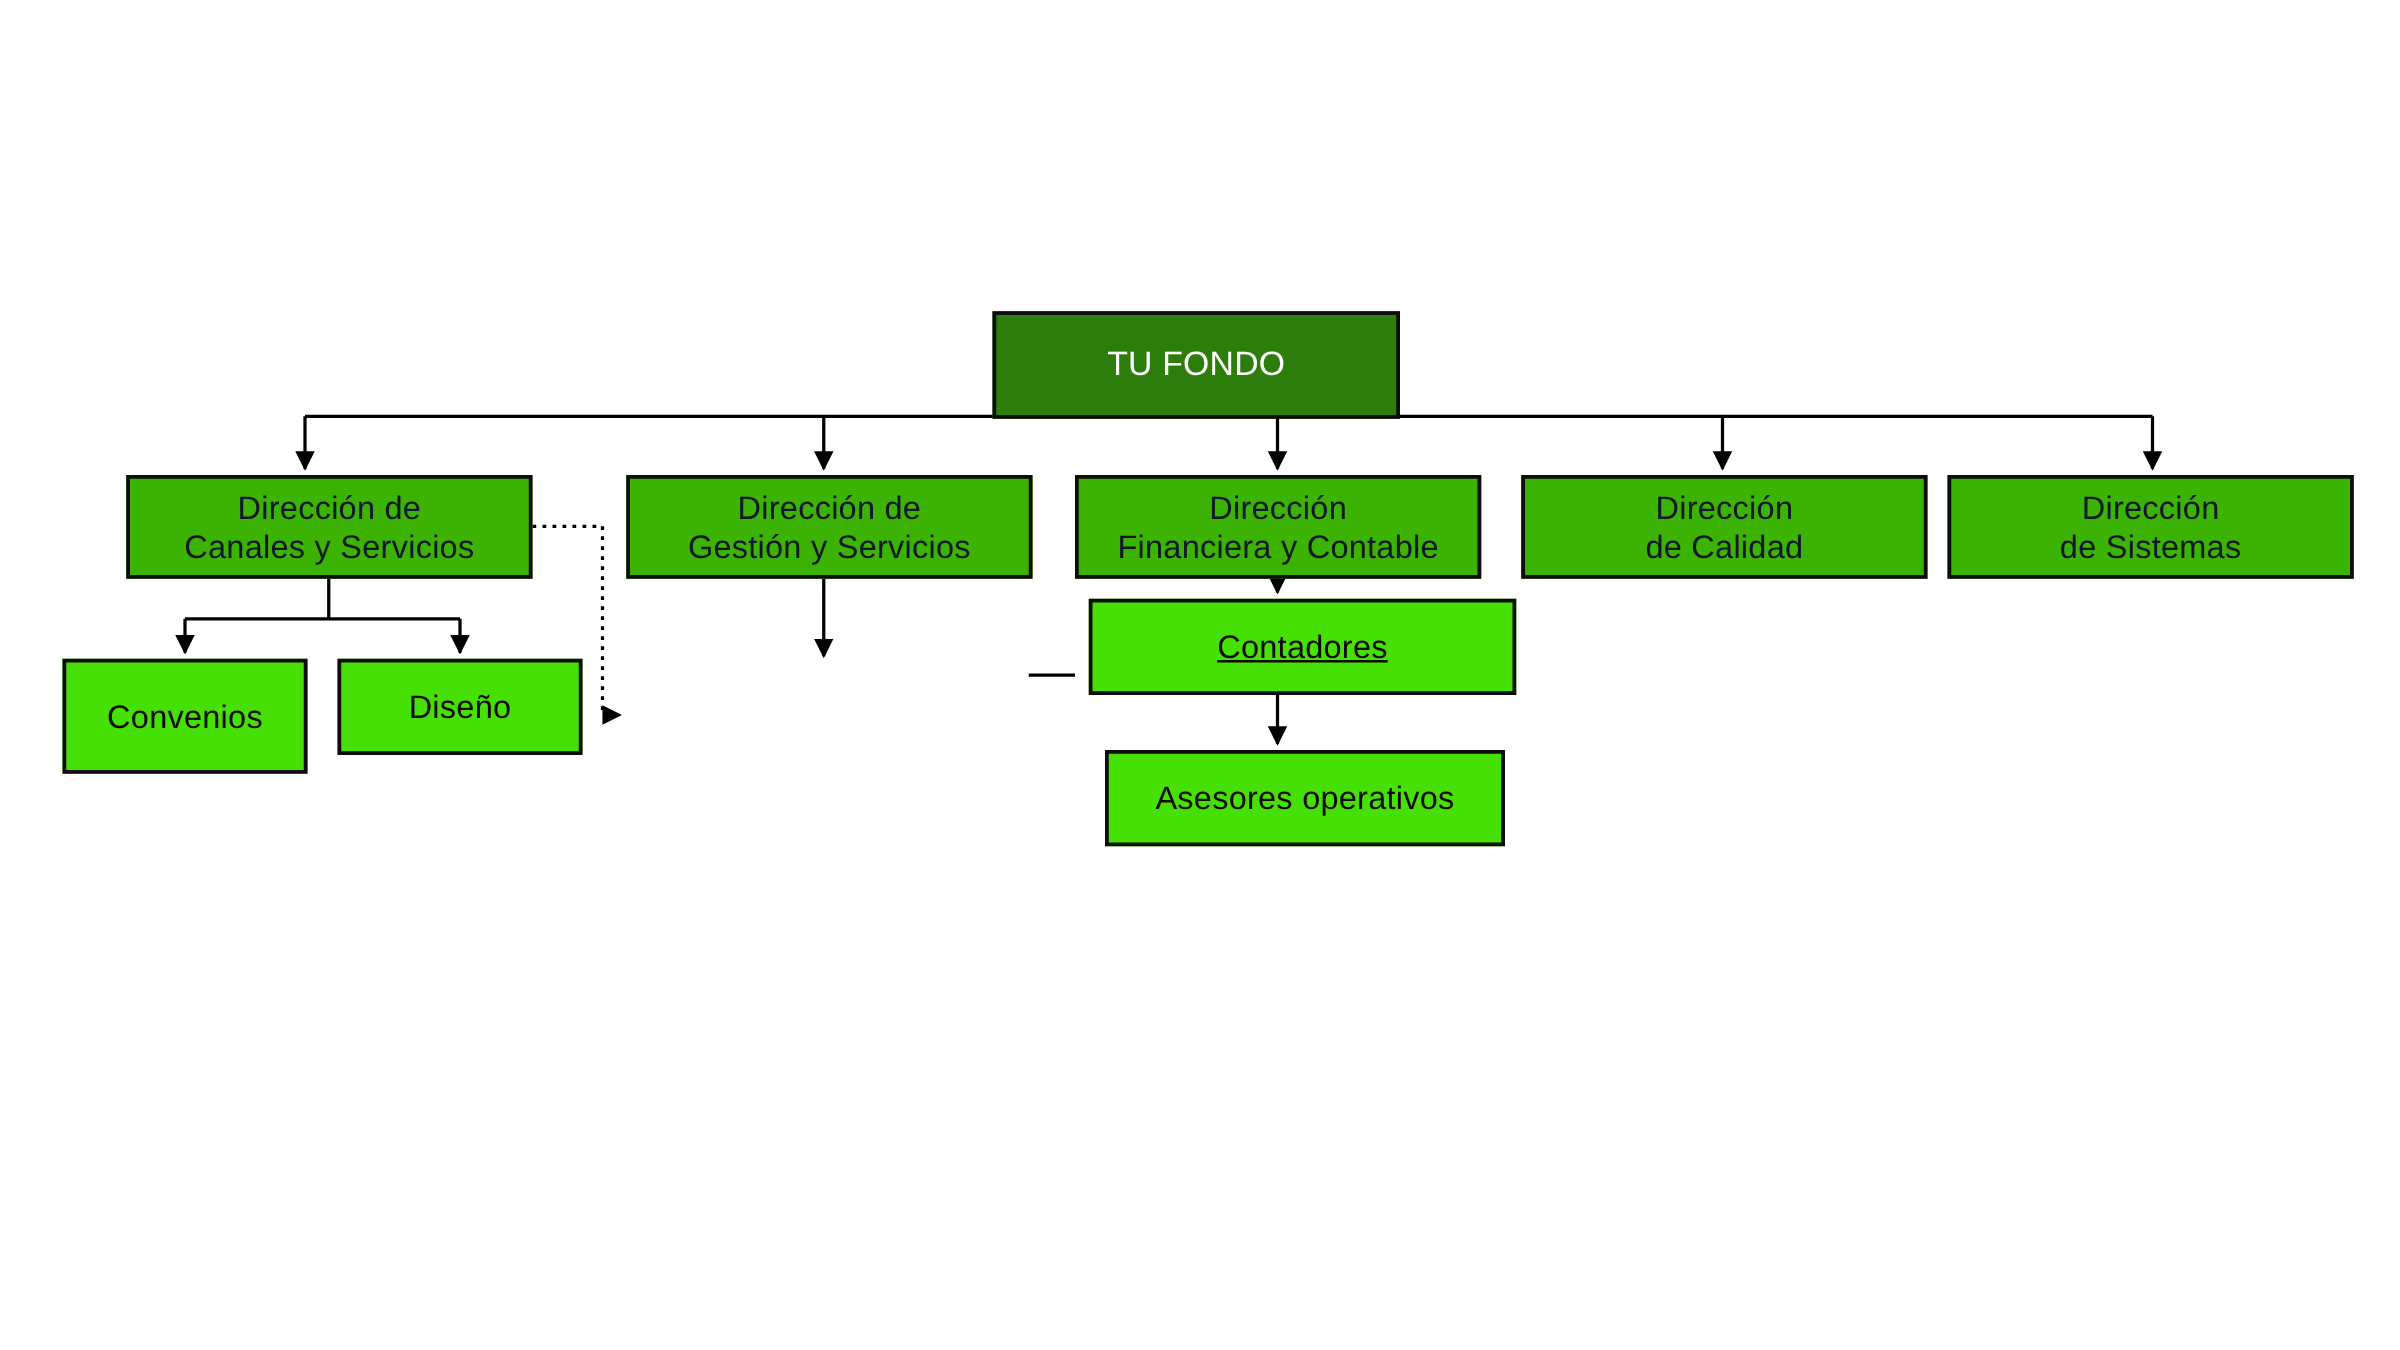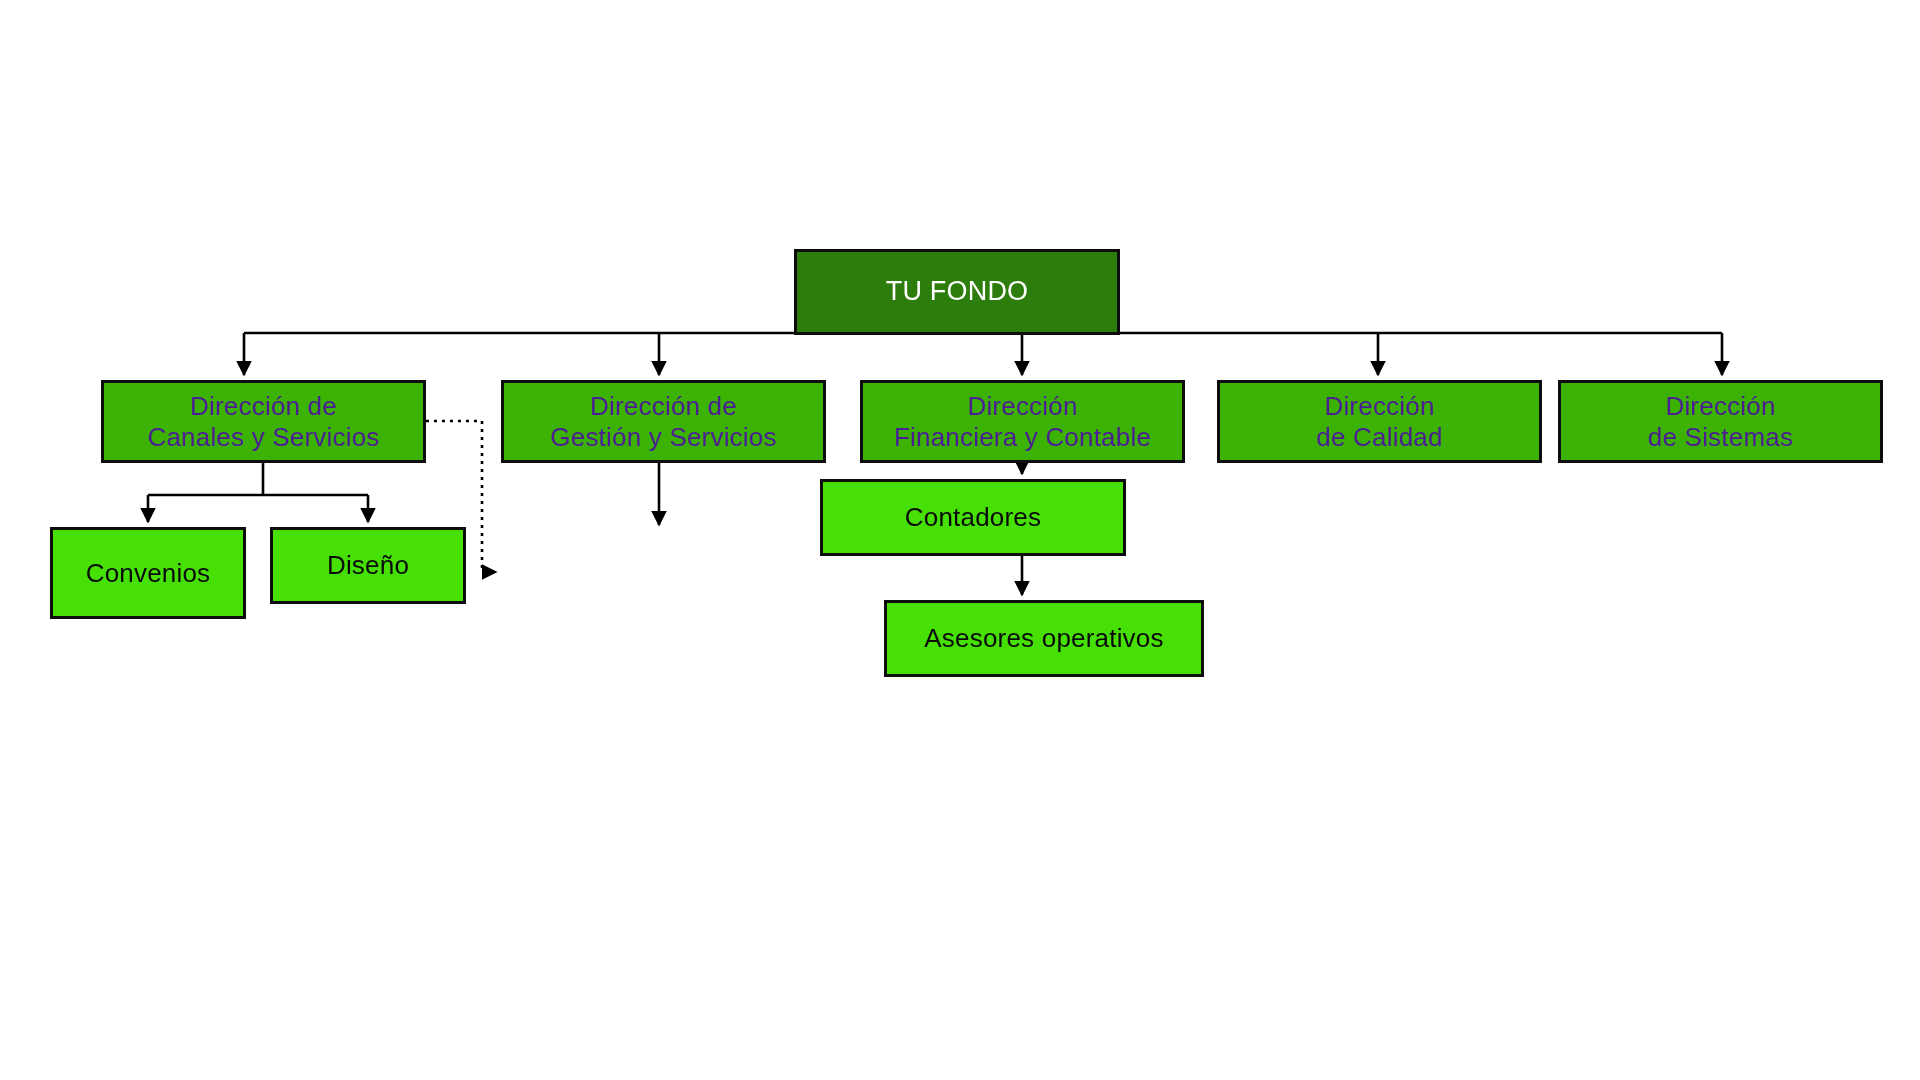--- a/index.html
+++ b/index.html
@@ -37,21 +37,21 @@
     white-space: pre-line;
     letter-spacing: 0.2px;
   }
   .node.root {
     background: #2d7d0c;
     color: #ffffff;
     font-size: 27px;
   }
   .node.division {
     background: #3cb203;
-    color: #4c1d95;
+    color: #0f172a;
     font-size: 26px;
   }
   .node.unit {
     background: #46e005;
     color: #0a0a0a;
     font-size: 26px;
     border-width: 3px;
   }
 </style>
 </head>
@@ -110,17 +110,17 @@
 de Calidad</div>
 
   <div class="node division" style="left:1558px; top:380px; width:325px; height:83px;">Dirección
 de Sistemas</div>
 
   <div class="node unit" style="left:50px; top:527px; width:196px; height:92px;">Convenios</div>
 
   <div class="node unit" style="left:270px; top:527px; width:196px; height:77px;">Diseño</div>
 
 
-  <div class="node unit" style="left:820px; top:479px; width:306px; height:77px;">Contadores</div>
+  <div class="node unit" style="left:871px; top:479px; width:342px; height:77px;text-decoration:underline;">Contadores</div>
 
   <div class="node unit" style="left:860px; top:600px; width:320px; height:77px;margin-left:24px;">Asesores operativos</div>
 
 </div>
 
 </body></html>

